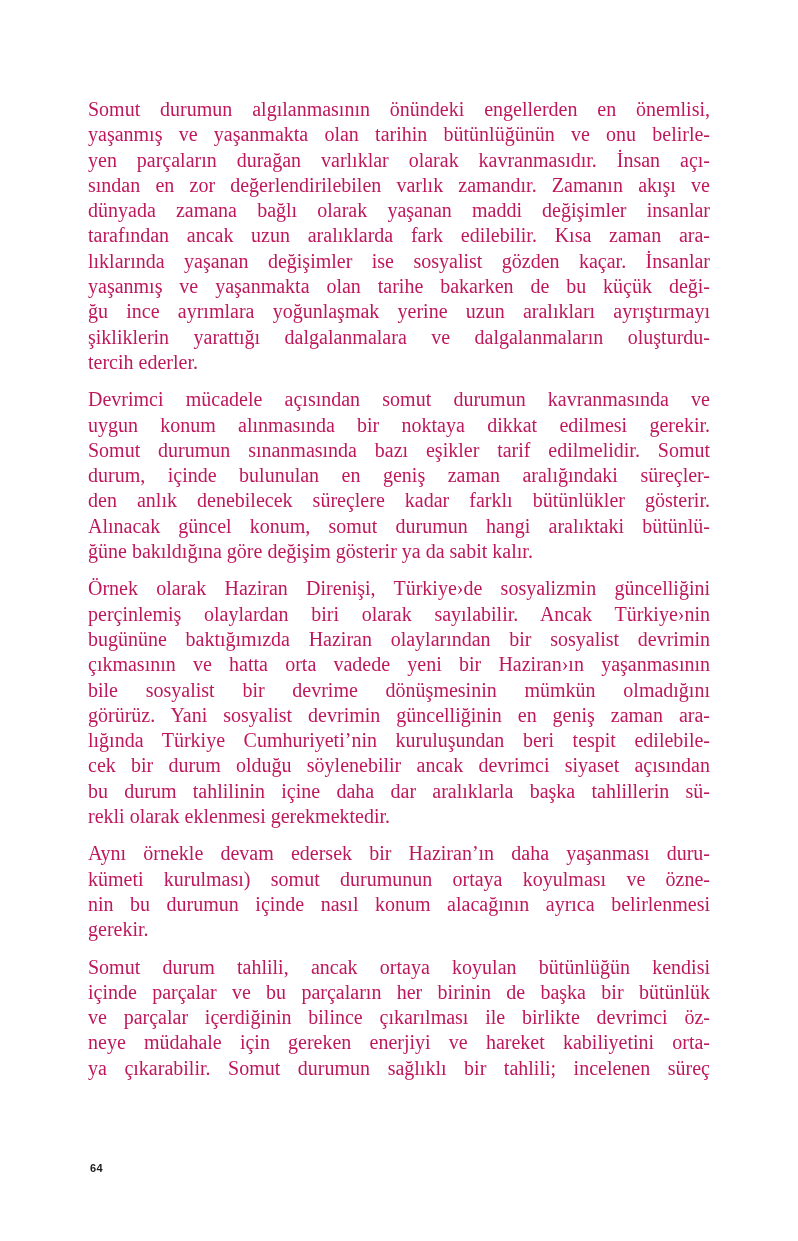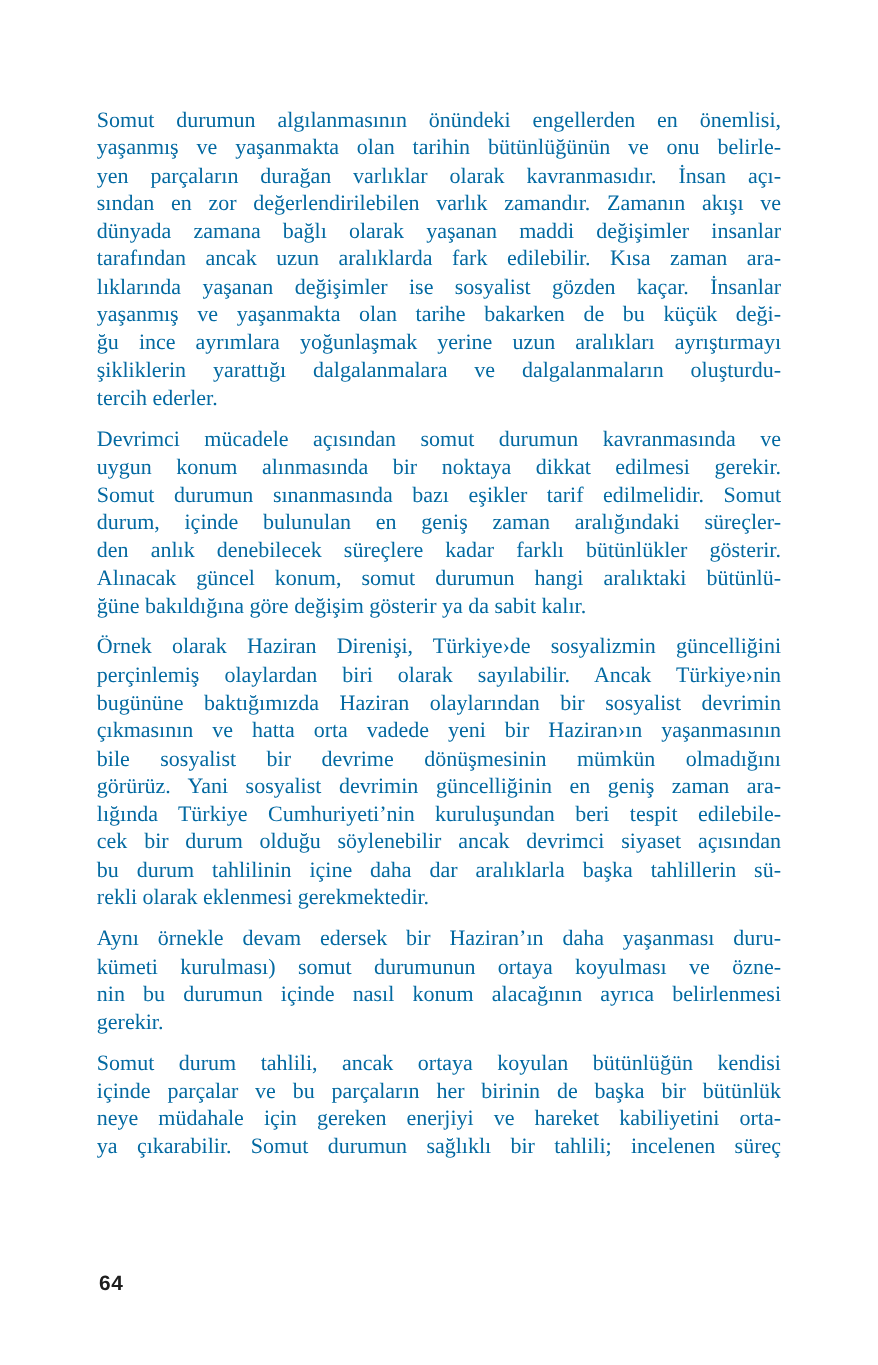--- a/index.html
+++ b/index.html
@@ -38,31 +38,31 @@
   }
   .line.para-end {
     text-align-last: left;
   }
   .page-number {
     position: absolute;
     left: 90px;
     top: 1158px;
     font-family: "Liberation Sans", sans-serif;
     font-weight: bold;
-    font-size: 19px;
+    font-size: 11px;
     line-height: 20px;
     color: #1d1d1d;
     letter-spacing: 0.5px;
   }
 </style>
 </head>
 <body style="background: rgb(255, 255, 255);">
 
 <div class="page">
-  <div class="text-block" style="color: #0369a1;">
+  <div class="text-block" style="color: #be185d;">
       <div class="paragraph">
         <div class="line">Somut durumun algılanmasının önündeki engellerden en önemlisi,</div>
         <div class="line">yaşanmış ve yaşanmakta olan tarihin bütünlüğünün ve onu belirle-</div>
         <div class="line">yen parçaların durağan varlıklar olarak kavranmasıdır. İnsan açı-</div>
         <div class="line">sından en zor değerlendirilebilen varlık zamandır. Zamanın akışı ve</div>
         <div class="line">dünyada zamana bağlı olarak yaşanan maddi değişimler insanlar</div>
         <div class="line">tarafından ancak uzun aralıklarda fark edilebilir. Kısa zaman ara-</div>
         <div class="line">lıklarında yaşanan değişimler ise sosyalist gözden kaçar. İnsanlar</div>
         <div class="line">yaşanmış ve yaşanmakta olan tarihe bakarken de bu küçük deği-</div>
         <div class="line">ğu ince ayrımlara yoğunlaşmak yerine uzun aralıkları ayrıştırmayı</div>
@@ -92,18 +92,19 @@
       </div>
       <div class="paragraph">
         <div class="line">Aynı örnekle devam edersek bir Haziran’ın daha yaşanması duru-</div>
         <div class="line">kümeti kurulması) somut durumunun ortaya koyulması ve özne-</div>
         <div class="line">nin bu durumun içinde nasıl konum alacağının ayrıca belirlenmesi</div>
         <div class="line para-end">gerekir.</div>
       </div>
       <div class="paragraph">
         <div class="line">Somut durum tahlili, ancak ortaya koyulan bütünlüğün kendisi</div>
         <div class="line">içinde parçalar ve bu parçaların her birinin de başka bir bütünlük</div>
+        <div class="line">ve parçalar içerdiğinin bilince çıkarılması ile birlikte devrimci öz-</div>
         <div class="line">neye müdahale için gereken enerjiyi ve hareket kabiliyetini orta-</div>
         <div class="line">ya çıkarabilir. Somut durumun sağlıklı bir tahlili; incelenen süreç</div>
       </div>
     </div>
   <div class="page-number">64</div>
 </div>
 
 </body></html>

